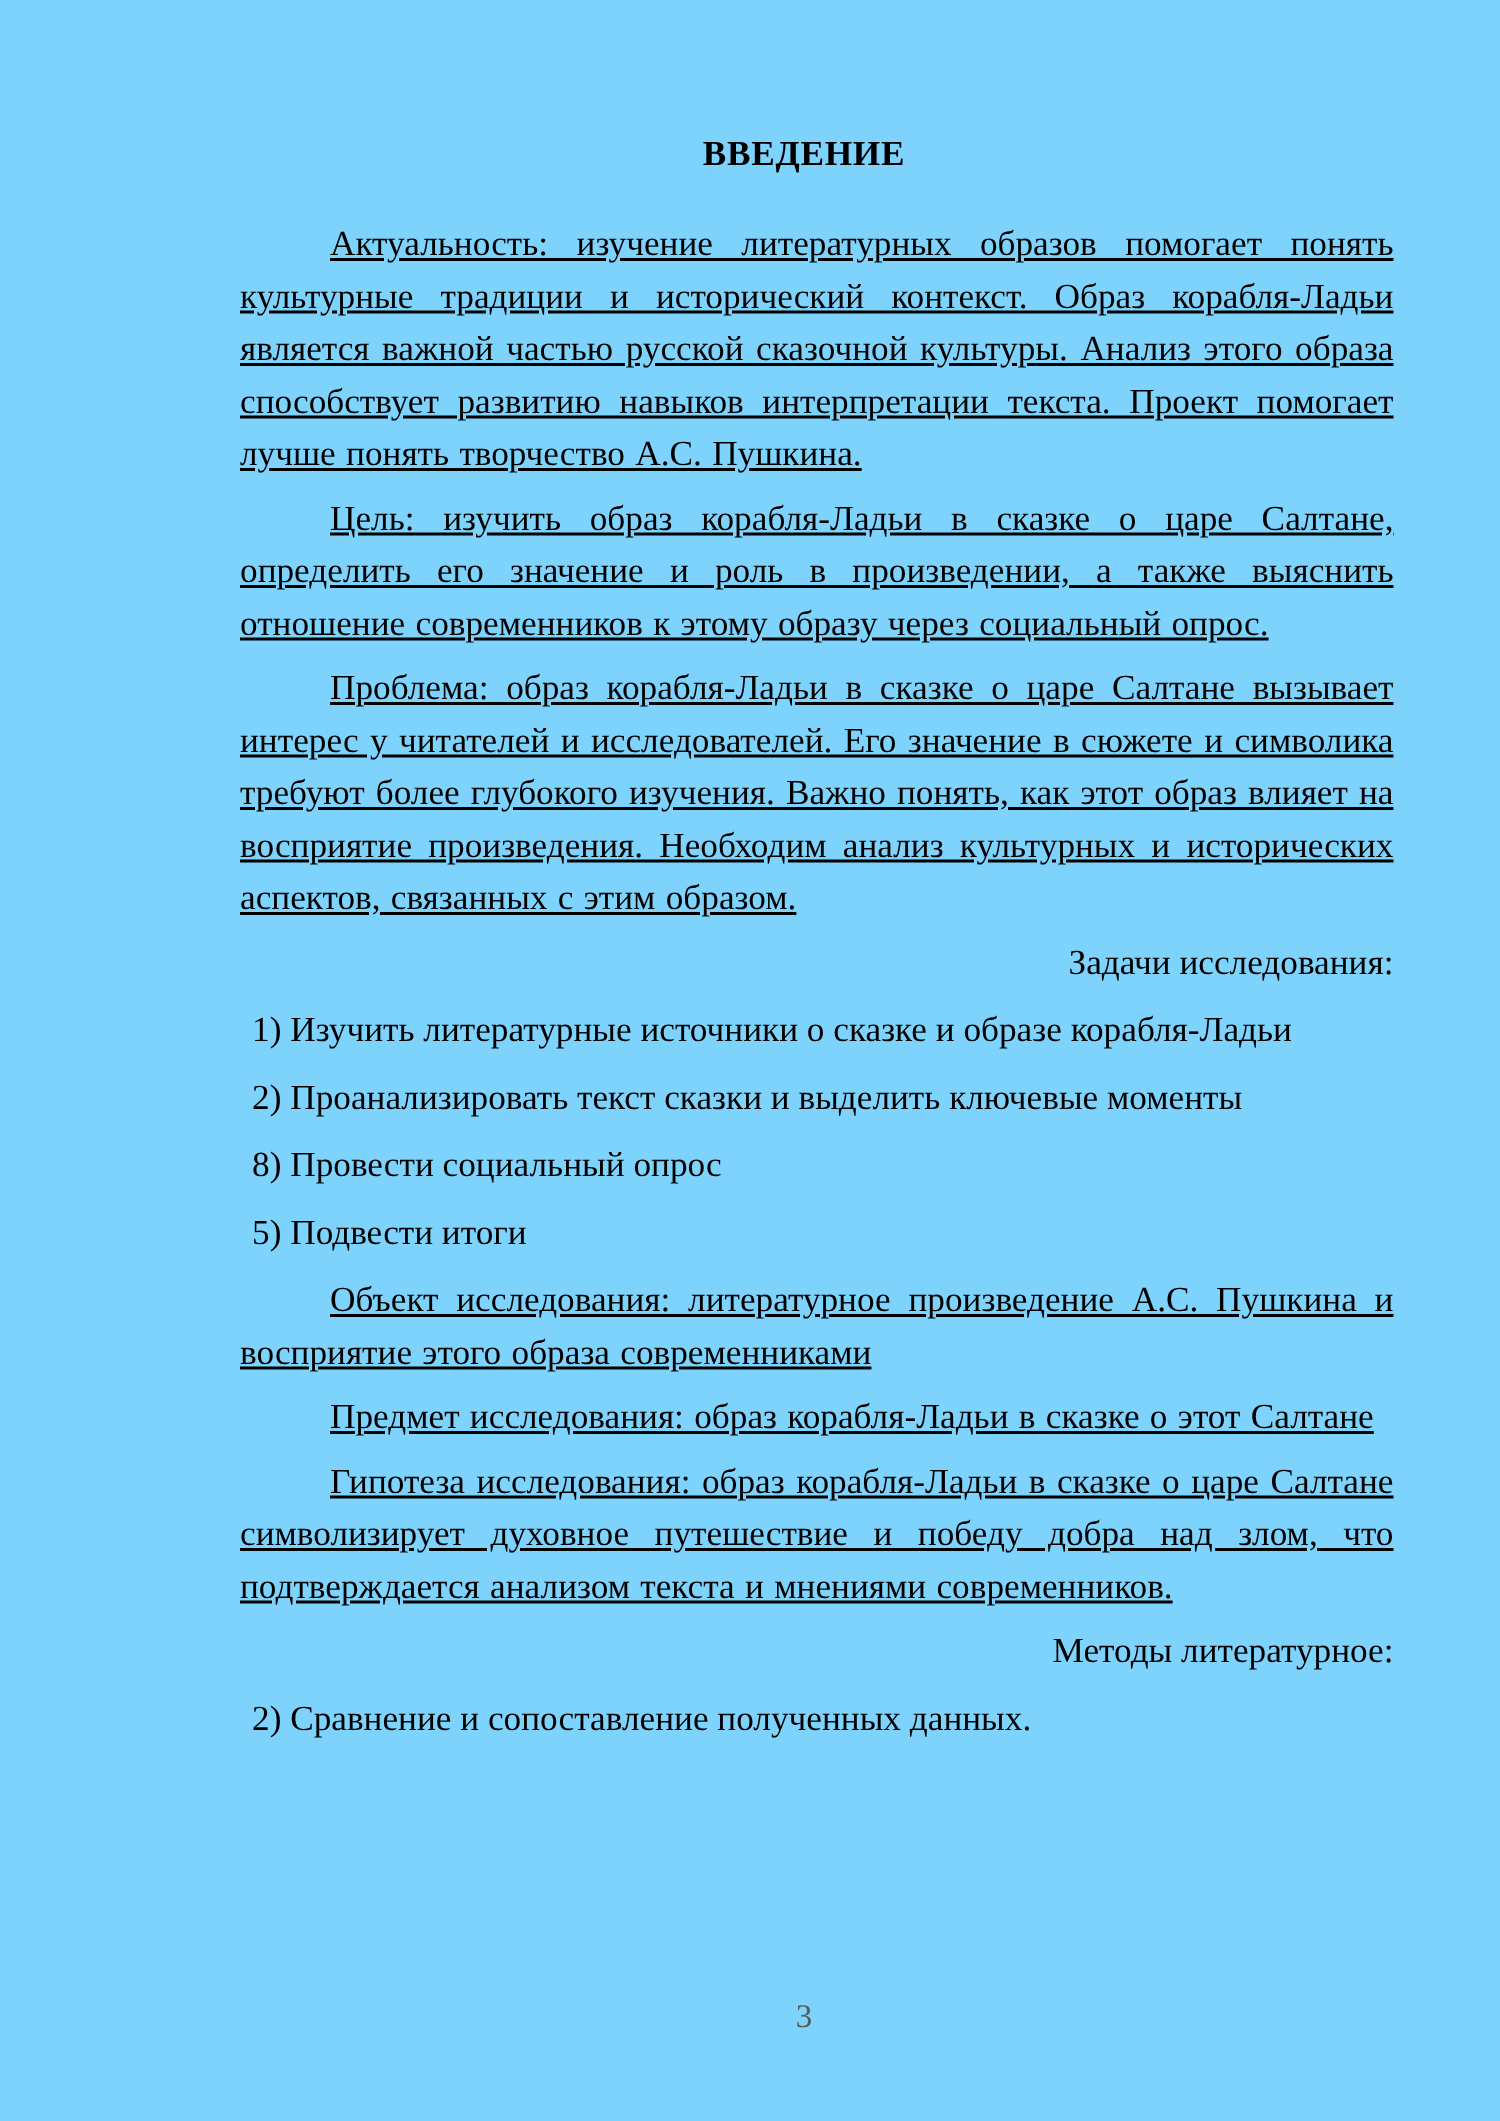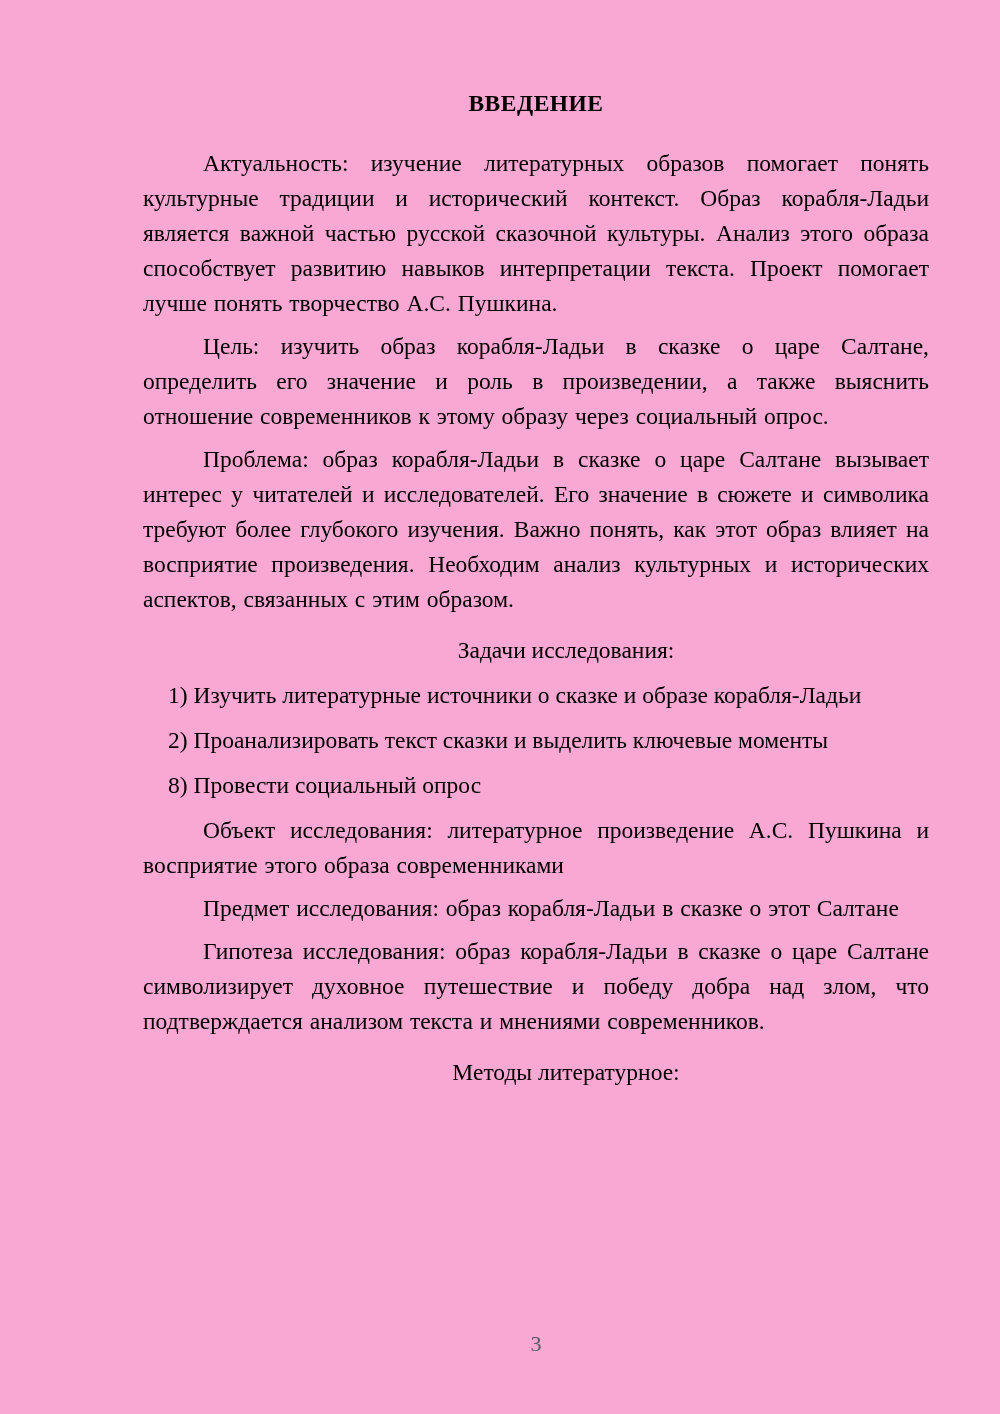--- a/index.html
+++ b/index.html
@@ -5,46 +5,47 @@
   html, body {
     margin: 0;
     padding: 0;
     background: #ffffff;
   }
   .page {
     position: relative;
     width: 1000px;
     height: 1414px;
     margin: 0 auto;
-    background: #f9a8d4;
+    background: #7dd3fc;
     box-sizing: border-box;
     padding: 86px 71px 0 143px;
     font-family: "Liberation Serif", "DejaVu Serif", serif;
     font-size: 23.5px;
     line-height: 35px;
     color: #000000;
     overflow: hidden;
   }
   .doc-title {
     font-size: 23.5px;
     line-height: 35px;
     font-weight: bold;
     text-align: center;
     letter-spacing: 0.5px;
     margin: 0 0 25px 0;
   }
   .para {
-    margin: 0 0 8px 0;
+    margin: 0 0 8px 17px;
     text-align: justify;
     text-indent: 60px;
     word-spacing: 1px;
+    text-decoration: underline;
   }
   .heading-para {
-    margin: 16px 0 8px 0;
-    text-align: center;
+    margin: 0 0 8px 0;
+    text-align: right;
     text-indent: 60px;
   }
   .list-item {
     margin: 10px 0;
     padding-left: 25px;
     text-align: left;
   }
   .page-number {
     position: absolute;
     top: 1326px;
@@ -67,25 +68,27 @@
 
   <p class="para">Цель: изучить образ корабля-Ладьи в сказке о царе Салтане, определить его значение и роль в произведении, а также выяснить отношение современников к этому образу через социальный опрос.</p>
 
   <p class="para">Проблема: образ корабля-Ладьи в сказке о царе Салтане вызывает интерес у читателей и исследователей. Его значение в сюжете и символика требуют более глубокого изучения. Важно понять, как этот образ влияет на восприятие произведения. Необходим анализ культурных и исторических аспектов, связанных с этим образом.</p>
 
   <p class="heading-para">Задачи исследования:</p>
 
   <div class="list-item">1) Изучить литературные источники о сказке и образе корабля-Ладьи</div>
   <div class="list-item">2) Проанализировать текст сказки и выделить ключевые моменты</div>
   <div class="list-item">8) Провести социальный опрос</div>
+  <div class="list-item">5) Подвести итоги</div>
 
   <p class="para">Объект исследования: литературное произведение А.С. Пушкина и восприятие этого образа современниками</p>
 
   <p class="para">Предмет исследования: образ корабля-Ладьи в сказке о этот Салтане</p>
 
   <p class="para">Гипотеза исследования: образ корабля-Ладьи в сказке о царе Салтане символизирует духовное путешествие и победу добра над злом, что подтверждается анализом текста и мнениями современников.</p>
 
   <p class="heading-para">Методы литературное:</p>
 
+  <div class="list-item">2) Сравнение и сопоставление полученных данных.</div>
 
   <div class="page-number">3</div>
 
 </div>
 
 </body></html>

